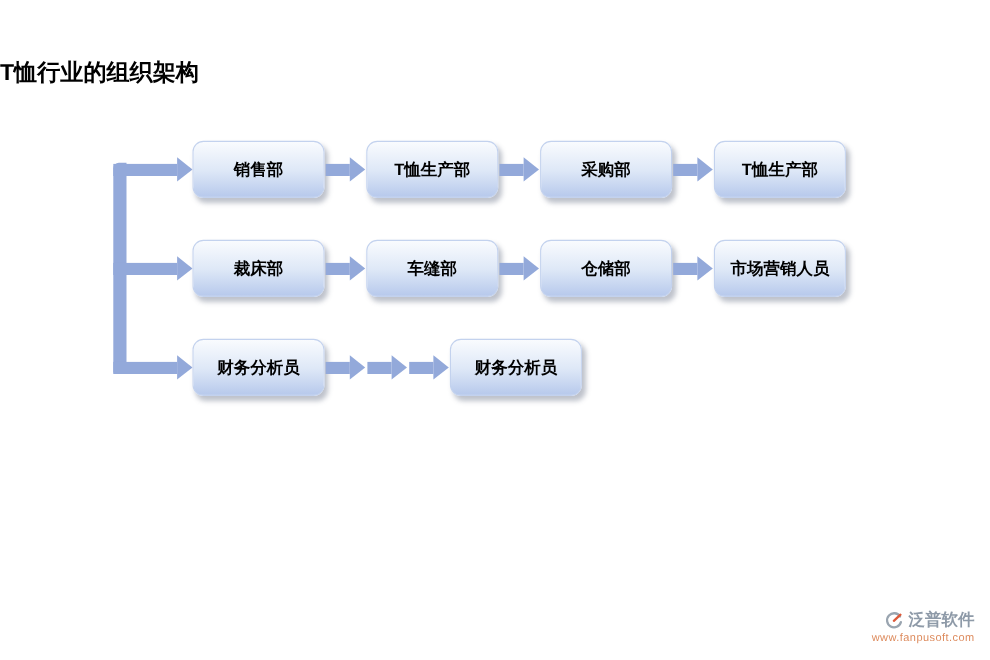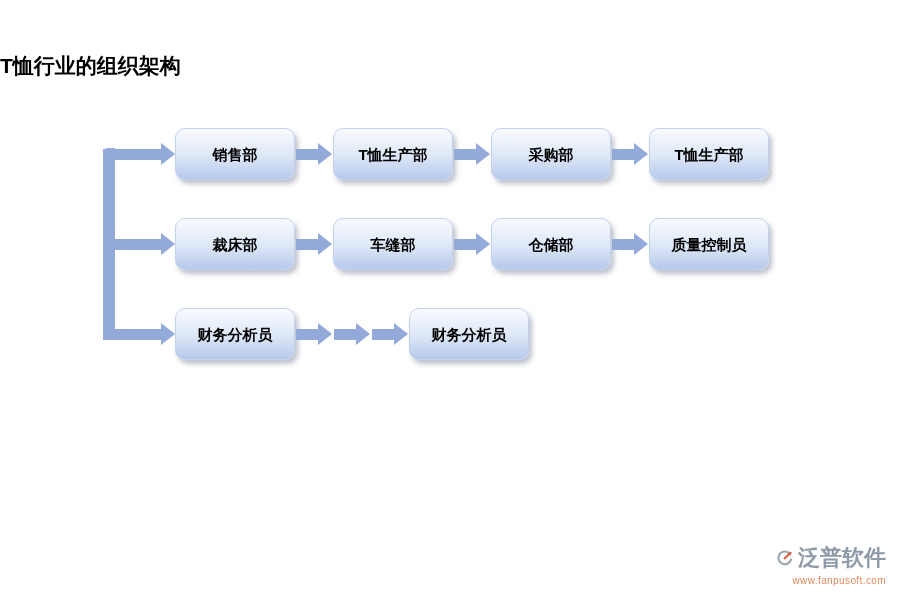--- a/index.html
+++ b/index.html
@@ -33,21 +33,21 @@
   
   .bracket{position:absolute;left:103px;top:143px;width:72px;height:202px;}
   .vbar{position:absolute;left:0;top:5px;width:12px;height:192px;background:#93a9da;
         border-top-left-radius:5px;border-bottom-left-radius:2px;}
   .b-arrow{position:absolute;left:0;display:flex;align-items:center;width:72px;height:22px;}
   .b-arrow .shaft{width:58px;}
   .ba-1{top:0}.ba-2{top:90px}.ba-3{top:180px}
   
   .footer{position:absolute;right:14px;bottom:14px;text-align:right;}
   .brand-line{display:flex;align-items:center;justify-content:flex-end;gap:5px;
-    color:#8e9aa8;font-weight:bold;font-size:22px;}
+    color:#8e9aa8;font-weight:bold;font-size:15px;}
   .brand-line svg{display:block;}
   .url{color:#dd8a5c;font-size:10px;margin-top:2px;letter-spacing:0.4px;}
 </style>
 </head>
 <body>
 
 <h1 class="page-title">T恤行业的组织架构</h1>
 
 <div class="bracket">
   <div class="vbar"></div>
@@ -108,21 +108,21 @@
       <span class="head"></span>
     </div>
   <div class="box">
     <span>仓储部</span>
   </div>
   <div class="harrow">
       <span class="shaft"></span>
       <span class="head"></span>
     </div>
   <div class="box">
-    <span>质量控制员</span>
+    <span>市场营销人员</span>
   </div>
 </div>
 
 <div class="org-row row-3">
   <div class="box">
     <span>财务分析员</span>
   </div>
   <div class="harrow">
       <span class="shaft"></span>
       <span class="head"></span>

